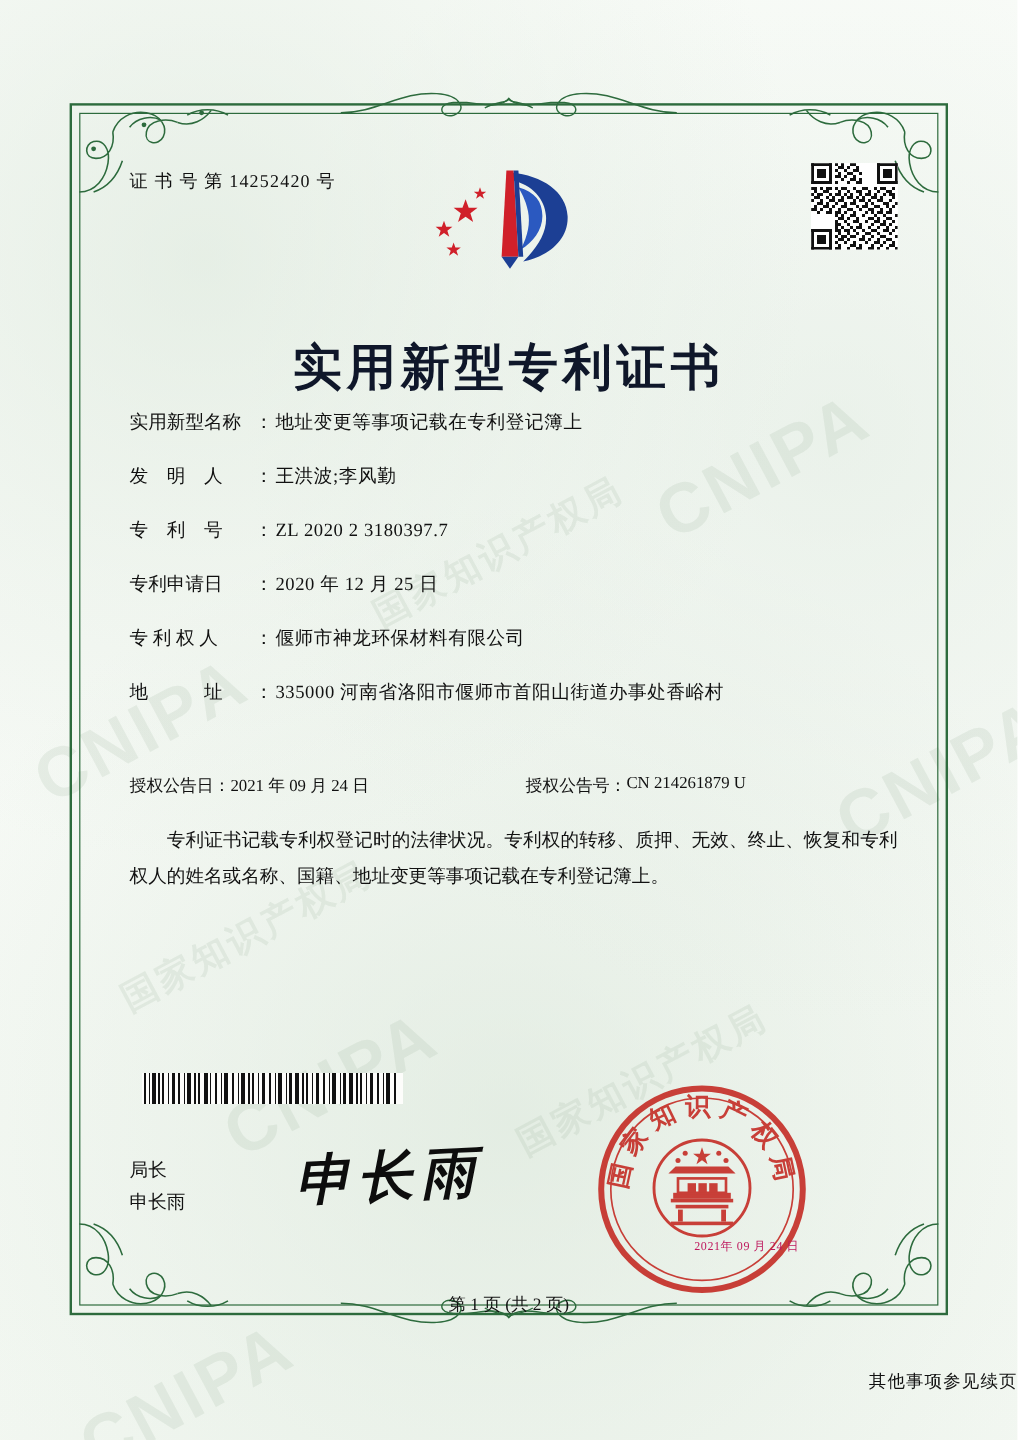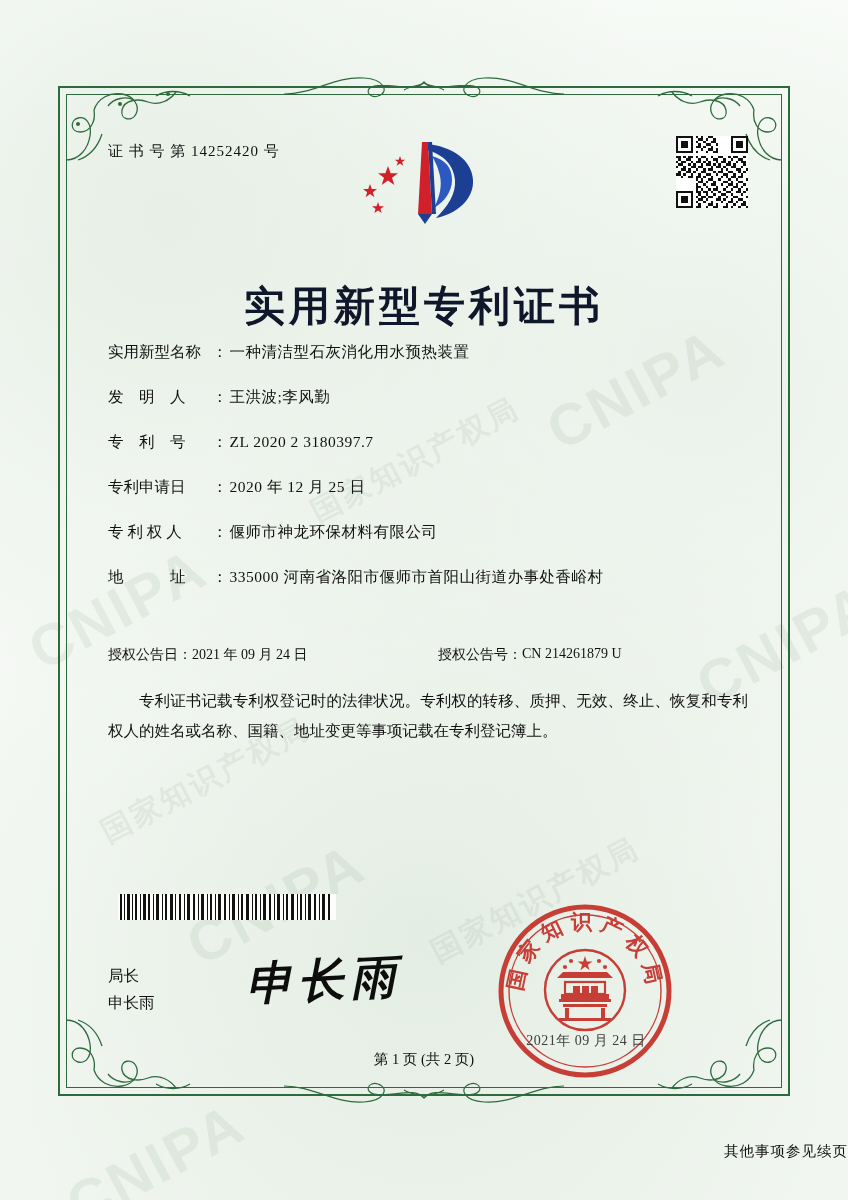--- a/index.html
+++ b/index.html
@@ -215,31 +215,31 @@
     left: 430px;
     top: 808px;
     width: 178px;
     height: 178px;
   }
   .seal-date {
     position: absolute;
     left: 440px;
     top: 938px;
     width: 160px;
-    text-align: center;
-    color: #404040;
-    font-size: 14px;
+    text-align: right;
+    color: #be185d;
+    font-size: 10px;
     letter-spacing: 0.5px;
   }
 
   .page-num {
     position: absolute;
     left: 0;
     right: 0;
-    top: 956px;
+    top: 984px;
     text-align: center;
     font-size: 14.5px;
     color: #111;
   }
   .footer-note {
     position: absolute;
     left: 0;
     right: 0;
     top: 1142px;
     text-align: right;
@@ -556,21 +556,21 @@
         <polygon points="60,20 61.3,23.7 65.2,23.7 62.1,26 63.3,29.7 60,27.4 56.7,29.7 57.9,26 54.8,23.7 58.7,23.7"></polygon>
       </g>
     </svg>
 
     <h1 class="main-title">实用新型专利证书</h1>
 
     <div class="fields" id="fields-list">
         <div class="field-row">
           <span class="f-label">实用新型名称</span>
           <span class="f-colon">：</span>
-          <span class="f-value">一种清洁型石灰消化用水预热装置</span>
+          <span class="f-value">地址变更等事项记载在专利登记簿上</span>
         </div>
         <div class="field-row">
           <span class="f-label">发　明　人</span>
           <span class="f-colon">：</span>
           <span class="f-value">王洪波;李风勤</span>
         </div>
         <div class="field-row">
           <span class="f-label">专　利　号</span>
           <span class="f-colon">：</span>
           <span class="f-value">ZL 2020 2 3180397.7</span>

